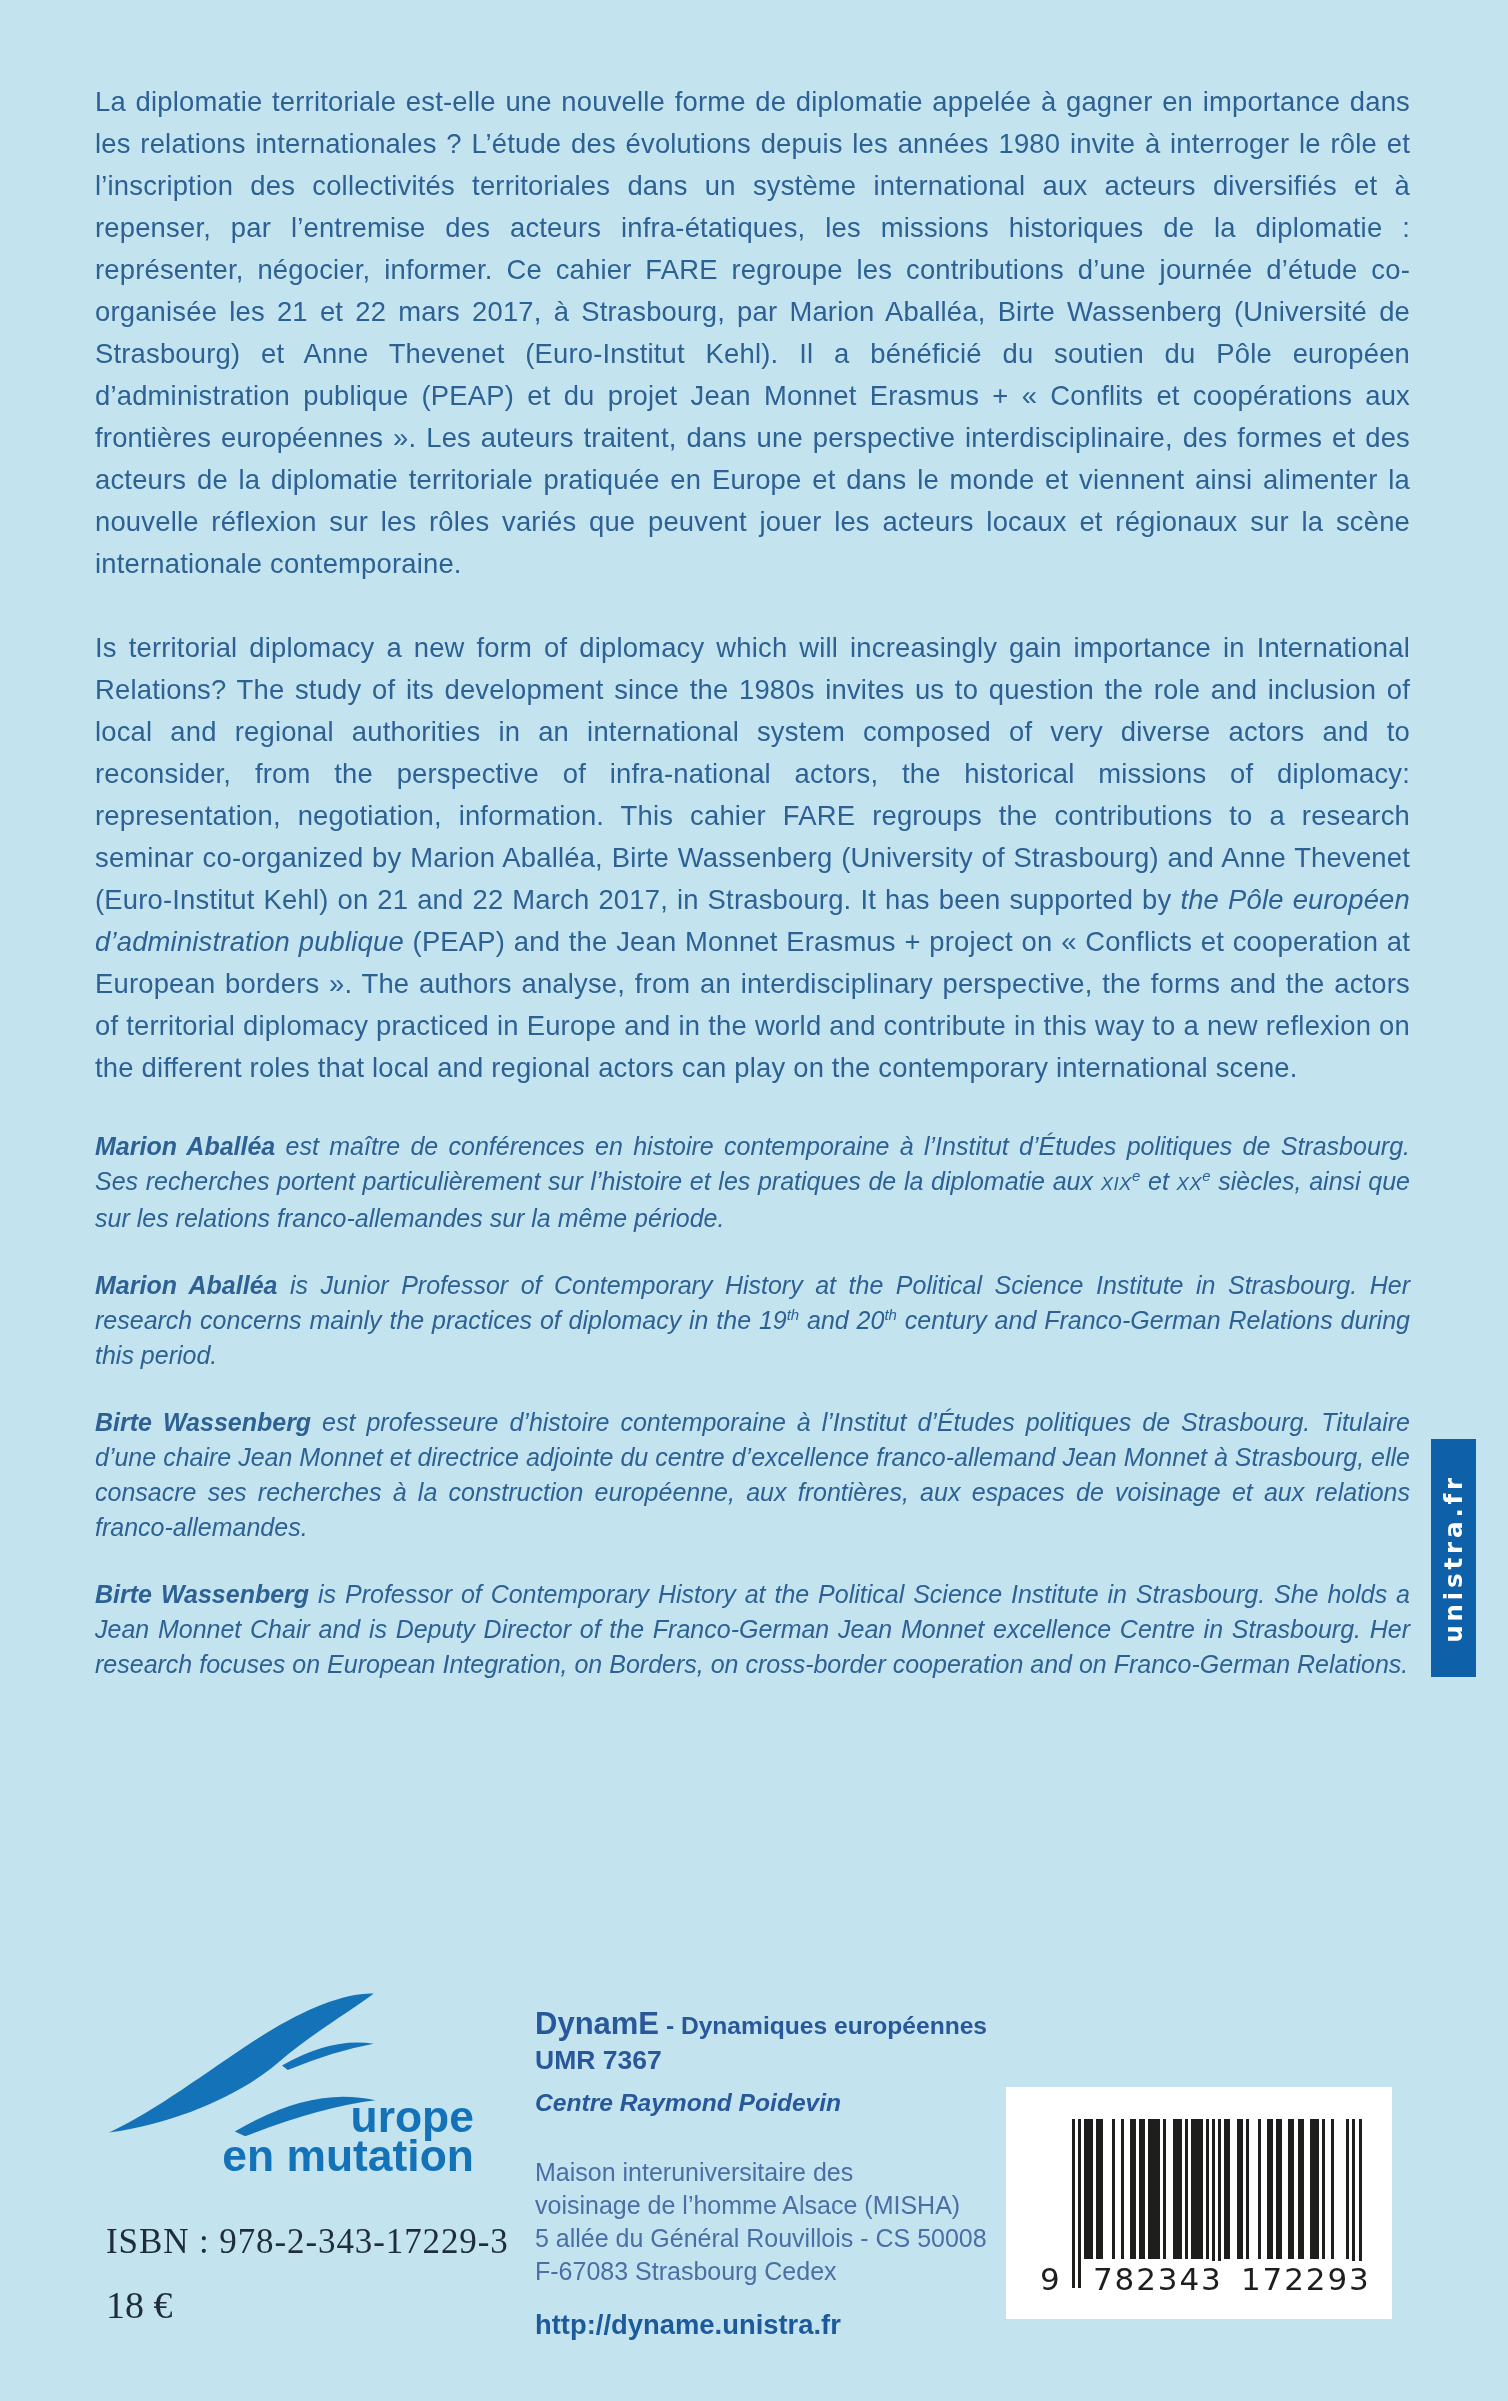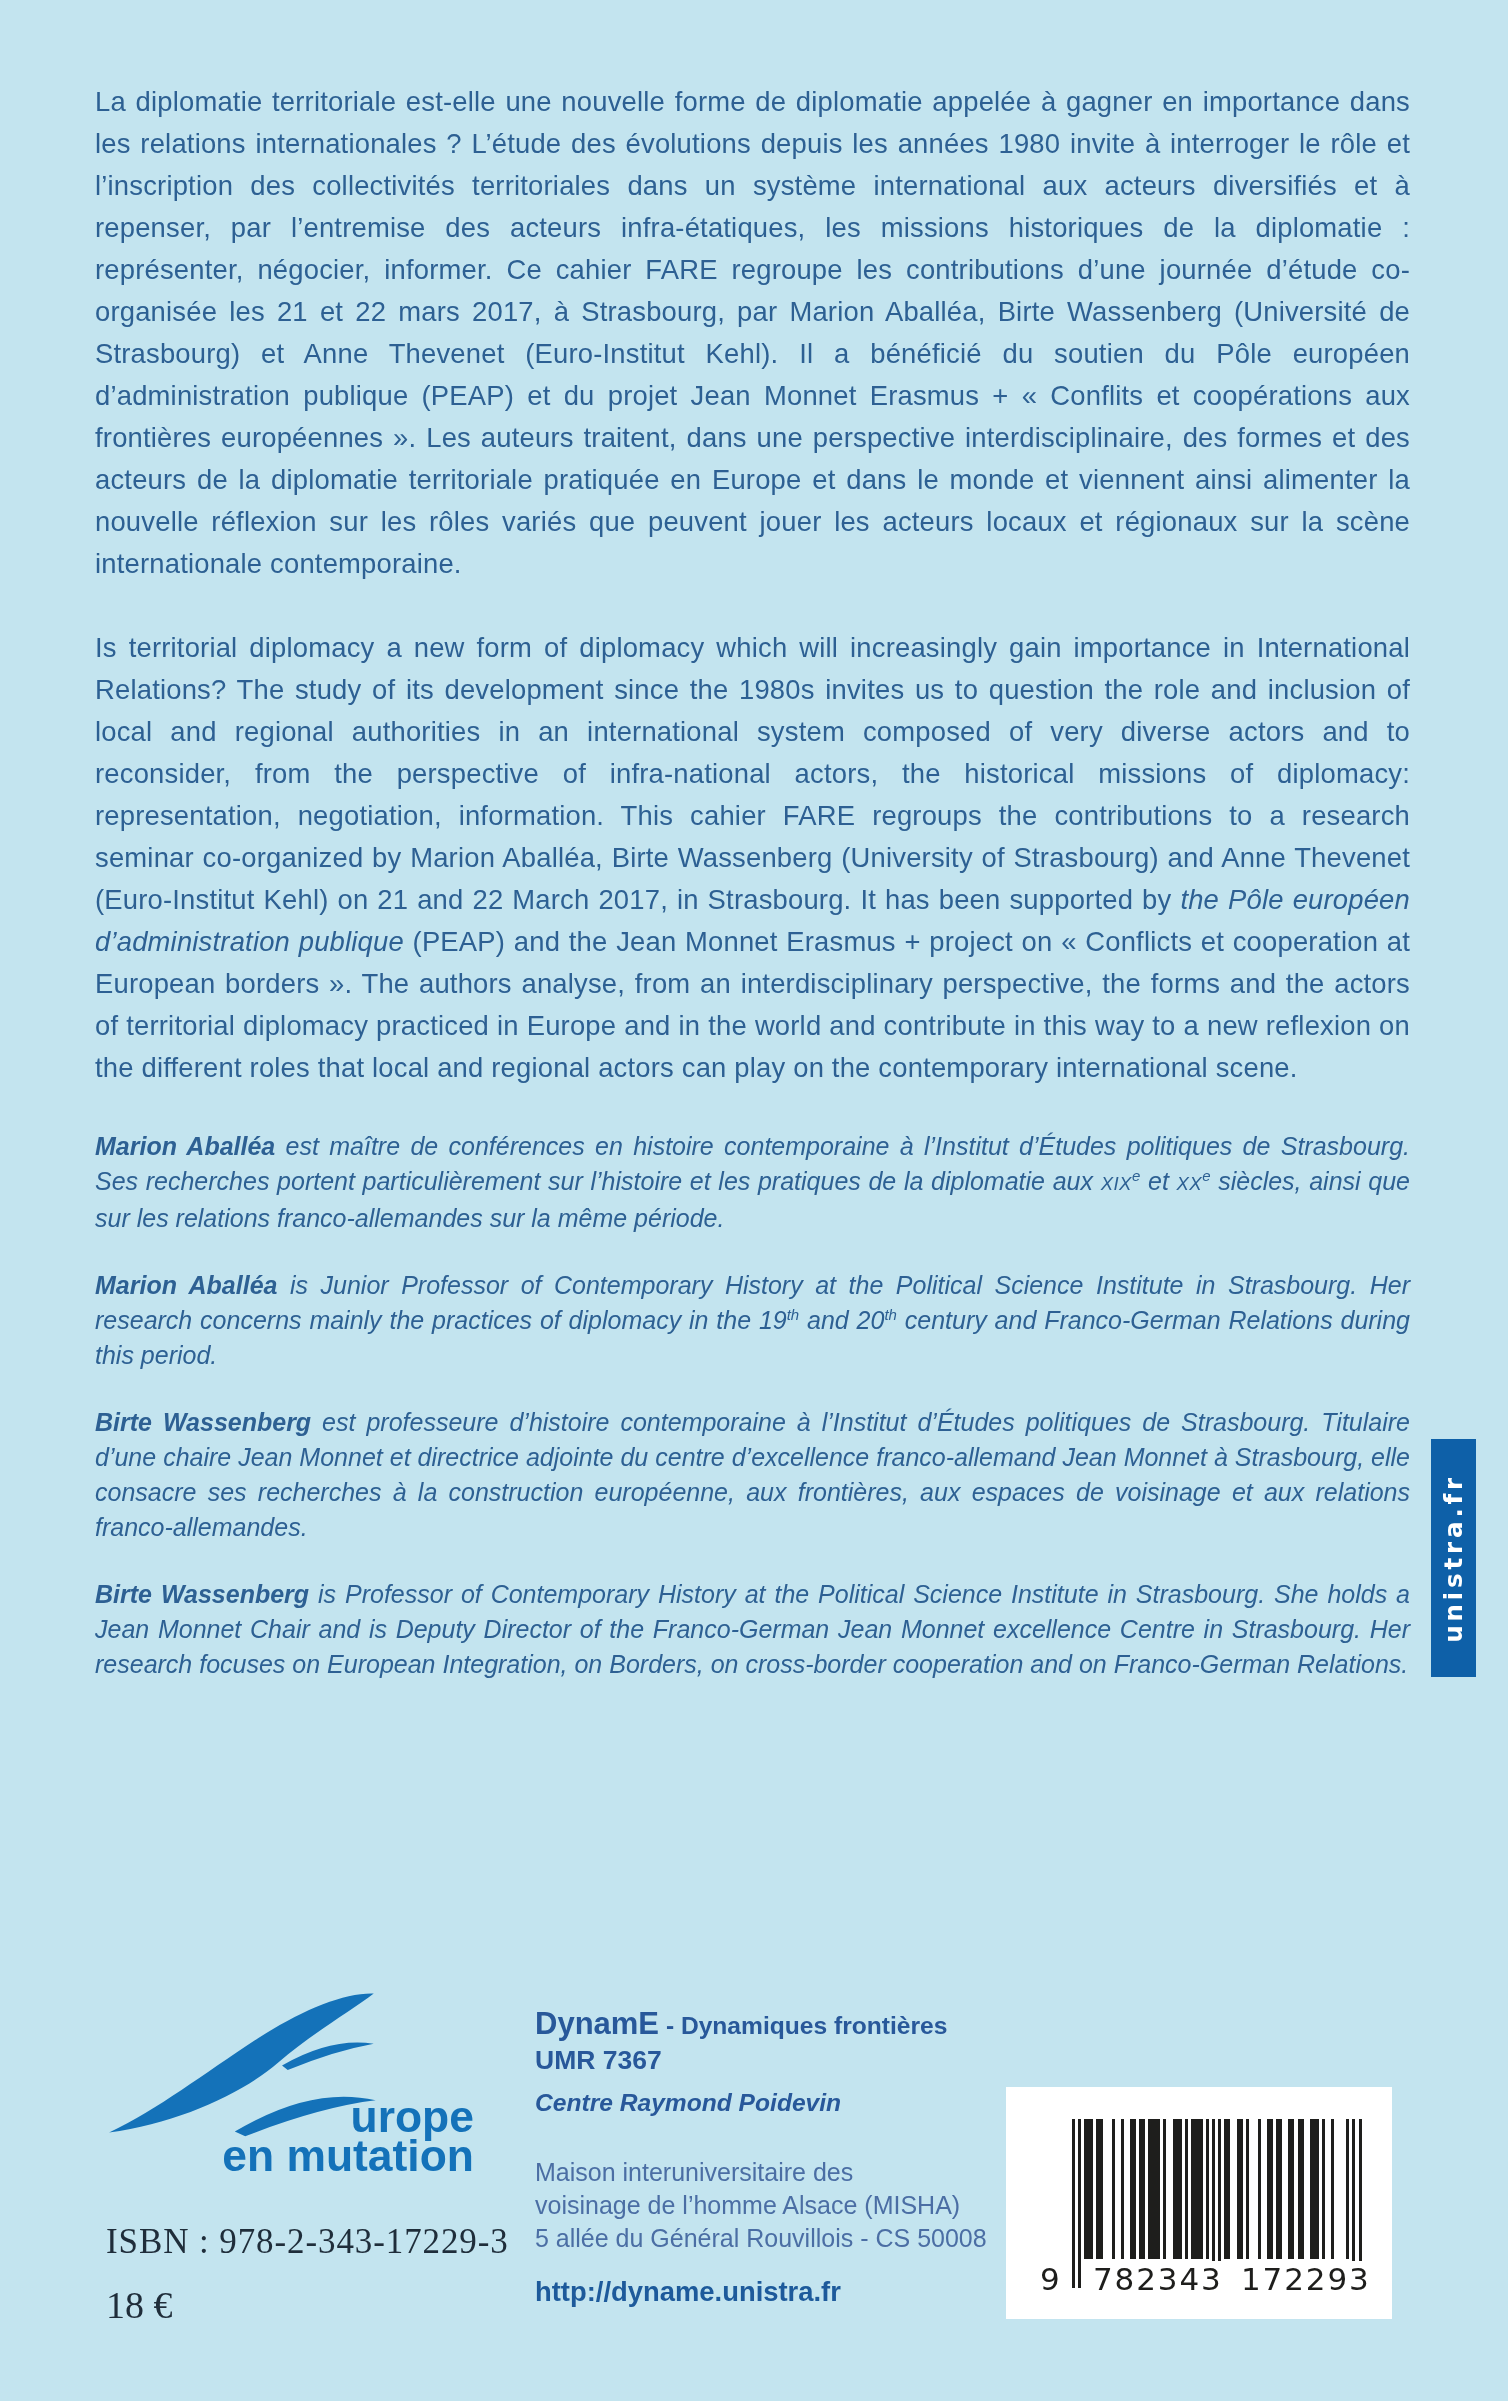--- a/index.html
+++ b/index.html
@@ -121,27 +121,28 @@
     <path d="M200,89 Q252,59 297,66 Q253,74 206,94 Z"></path>
     <path d="M150,159 Q232,110 299,126 Q241,133 161,164 Z"></path>
     <text x="403" y="160" text-anchor="end" font-size="47">urope</text>
     <text x="403" y="201" text-anchor="end" font-size="47">en mutation</text>
   </svg>
 
   <div class="isbn">ISBN : 978-2-343-17229-3</div>
   <div class="price">18 €</div>
 
   <div class="lab">
-    <div class="lab-title"><span class="dyname">DynamE</span><span> - Dynamiques frontières</span></div>
+    <div class="lab-title"><span class="dyname">DynamE</span><span> - Dynamiques européennes</span></div>
     <div class="lab-umr">UMR 7367</div>
     <div class="lab-centre">Centre Raymond Poidevin</div>
     <div class="lab-address">
       <div>Maison interuniversitaire des</div>
       <div>voisinage de l’homme Alsace (MISHA)</div>
       <div>5 allée du Général Rouvillois - CS 50008</div>
+      <div>F-67083 Strasbourg Cedex</div>
     </div>
     <div class="lab-url">http://dyname.unistra.fr</div>
   </div>
 
   <div class="barcode-box">
     <div class="bars">
         <div class="bar guard" style="left: 0px; width: 3.2px;"></div>
         <div class="bar guard" style="left: 6.1px; width: 3.2px;"></div>
         <div class="bar" style="left: 12.2px; width: 3.2px;"></div>
         <div class="bar" style="left: 15.2px; width: 3.2px;"></div>

